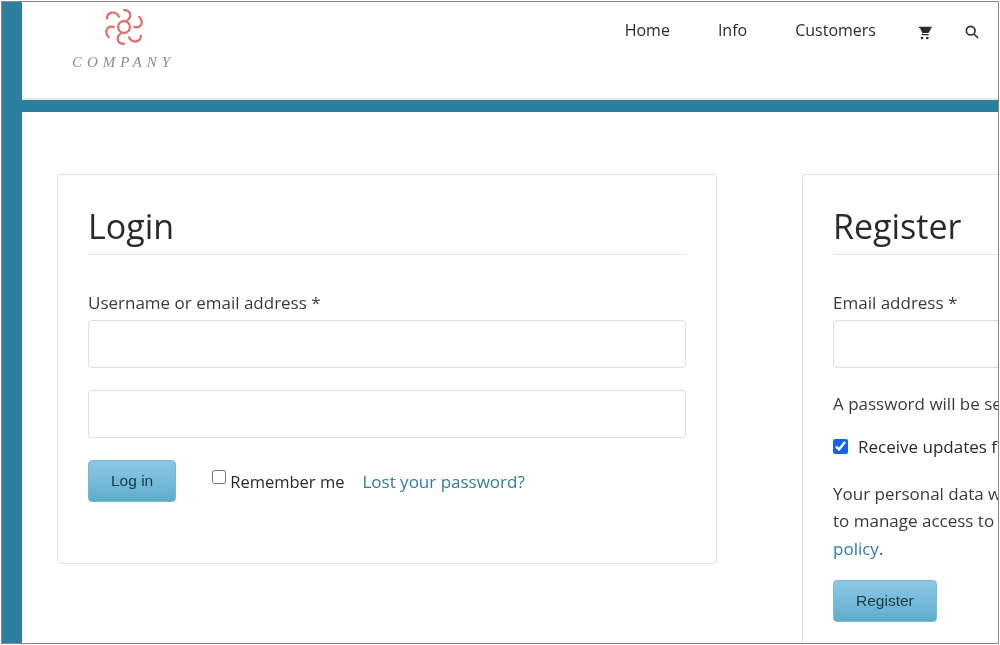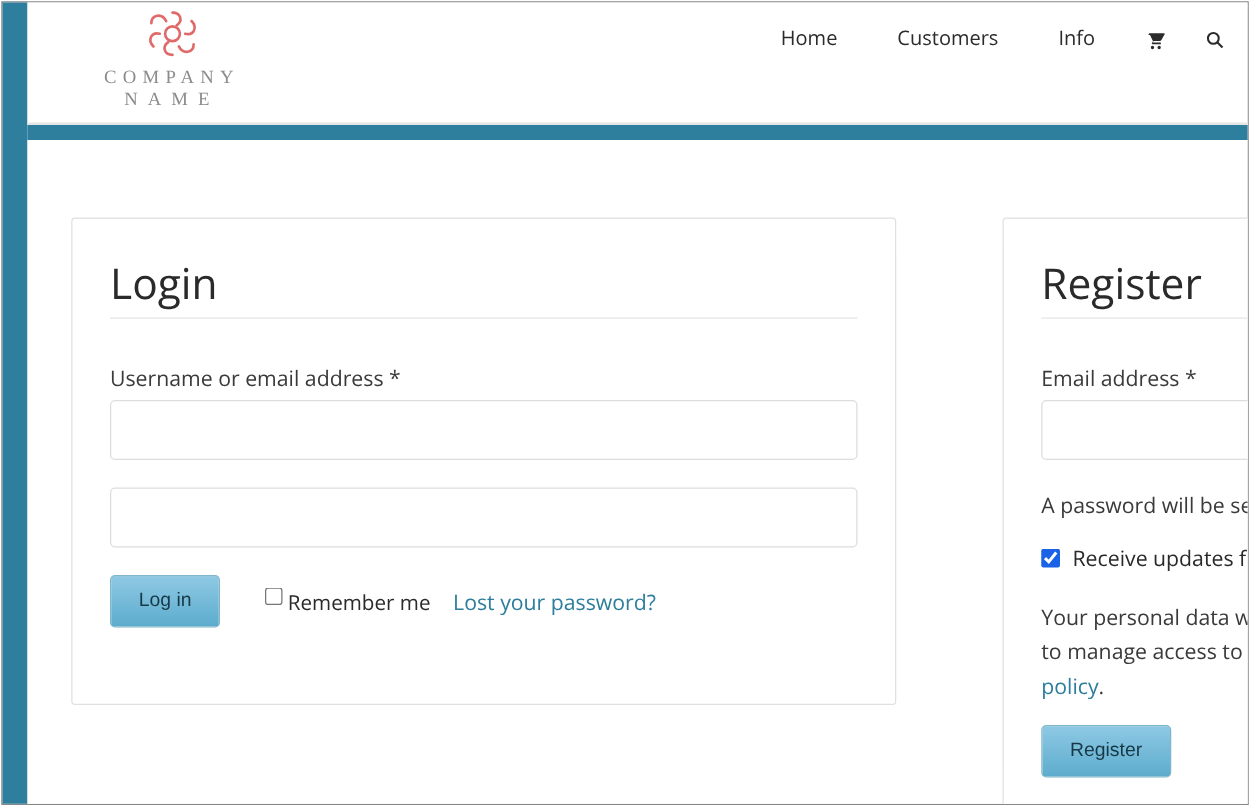--- a/index.html
+++ b/index.html
@@ -1,21 +1,21 @@
 <!DOCTYPE html>
 <html><head>
 <meta charset="utf-8">
 <style>
   * { box-sizing: border-box; margin: 0; padding: 0; }
   html, body { width: 1000px; height: 645px; overflow: hidden; font-family: "Segoe UI", "Open Sans", Arial, sans-serif; background: #fff; }
   .frame { position: absolute; left: 1px; top: 1px; width: 998px; height: 643px; border: 1px solid #888; }
   .left-stripe { position: absolute; left: 0; top: 0; width: 20px; height: 100%; background: #2e7f9e; }
   .header { position: absolute; left: 20px; top: 0; right: 0; height: 98px; background: #fff; border-bottom: 2px solid #e6e6e6; }
   .teal-bar { position: absolute; left: 20px; top: 98px; right: 0; height: 12px; background: #2e7f9e; }
-  .logo-wrap { position: absolute; left: 43px; top: 3px; width: 145px; text-align: center; }
+  .logo-wrap { position: absolute; left: 29px; top: 3px; width: 145px; text-align: center; font-style: italic; }
   .logo-svg { width: 54px; height: 44px; display: block; margin: 0 auto 4px auto; }
   .logo-text { font-family: Georgia, "Times New Roman", serif; letter-spacing: 5px; font-size: 15px; color: #8c8c8c; line-height: 1.2; }
   .logo-text .line2 { letter-spacing: 8px; }
   .nav { position: absolute; right: 2px; top: 0; height: 56px; display: flex; align-items: center; }
   .nav a { color: #2b2b2b; text-decoration: none; font-size: 16px; padding: 18px 24px; cursor: pointer; }
   .nav .icon-slot { width: 48px; text-align: center; color: #2b2b2b; font-size: 16px; cursor: pointer; padding: 18px 10px; }
   .content { position: absolute; left: 20px; top: 110px; right: 0; bottom: 0; background: #fff; overflow: hidden; }
   .panel { position: absolute; border: 1px solid #e0e0e0; border-radius: 3px; background: #fff; padding: 28px 30px 30px 30px; }
   .login-panel { left: 35px; top: 62px; width: 660px; height: 390px; }
   .register-panel { left: 780px; top: 62px; width: 660px; height: 500px; }
@@ -41,27 +41,26 @@
   <div class="header">
     <div class="logo-wrap">
       <svg class="logo-svg" viewBox="0 0 60 52">
         <g fill="none" stroke="#e06a6a" stroke-width="2.5" stroke-linecap="round">
           <circle cx="30" cy="26" r="7"></circle>
           <path d="M30 6 C38 6 40 14 34 18 M48 14 C54 20 50 28 42 26 M50 36 C50 44 40 46 36 38 M30 46 C22 46 20 38 26 34 M12 38 C6 32 10 24 18 26 M10 16 C10 8 20 6 24 14"></path>
         </g>
       </svg>
       <div class="logo-text">
         <div>COMPANY</div>
-        <div class="line2">NAME</div>
       </div>
     </div>
     <nav class="nav">
       <a>Home</a>
+      <a>Info</a>
       <a>Customers</a>
-      <a>Info</a>
       <span class="icon-slot">
         <svg class="icon" viewBox="0 0 24 24" fill="#2b2b2b">
             <path d="M7 4h-2l-1 2h2l3.6 7.59-1.35 2.44C8 16.37 8.48 17 9.16 17H19v-2H9.42l.93-1.68h7.45c.75 0 1.41-.41 1.75-1.03l3.58-6.49A1 1 0 0 0 22.25 4H7zM9 19a2 2 0 1 0 .001 4.001A2 2 0 0 0 9 19zm8 0a2 2 0 1 0 .001 4.001A2 2 0 0 0 17 19z"></path>
           </svg>
       </span>
       <span class="icon-slot">
         <svg class="icon" viewBox="0 0 24 24" fill="none" stroke="#2b2b2b" stroke-width="2.5">
             <circle cx="10" cy="10" r="6.5"></circle>
             <line x1="15" y1="15" x2="21" y2="21"></line>
           </svg>

